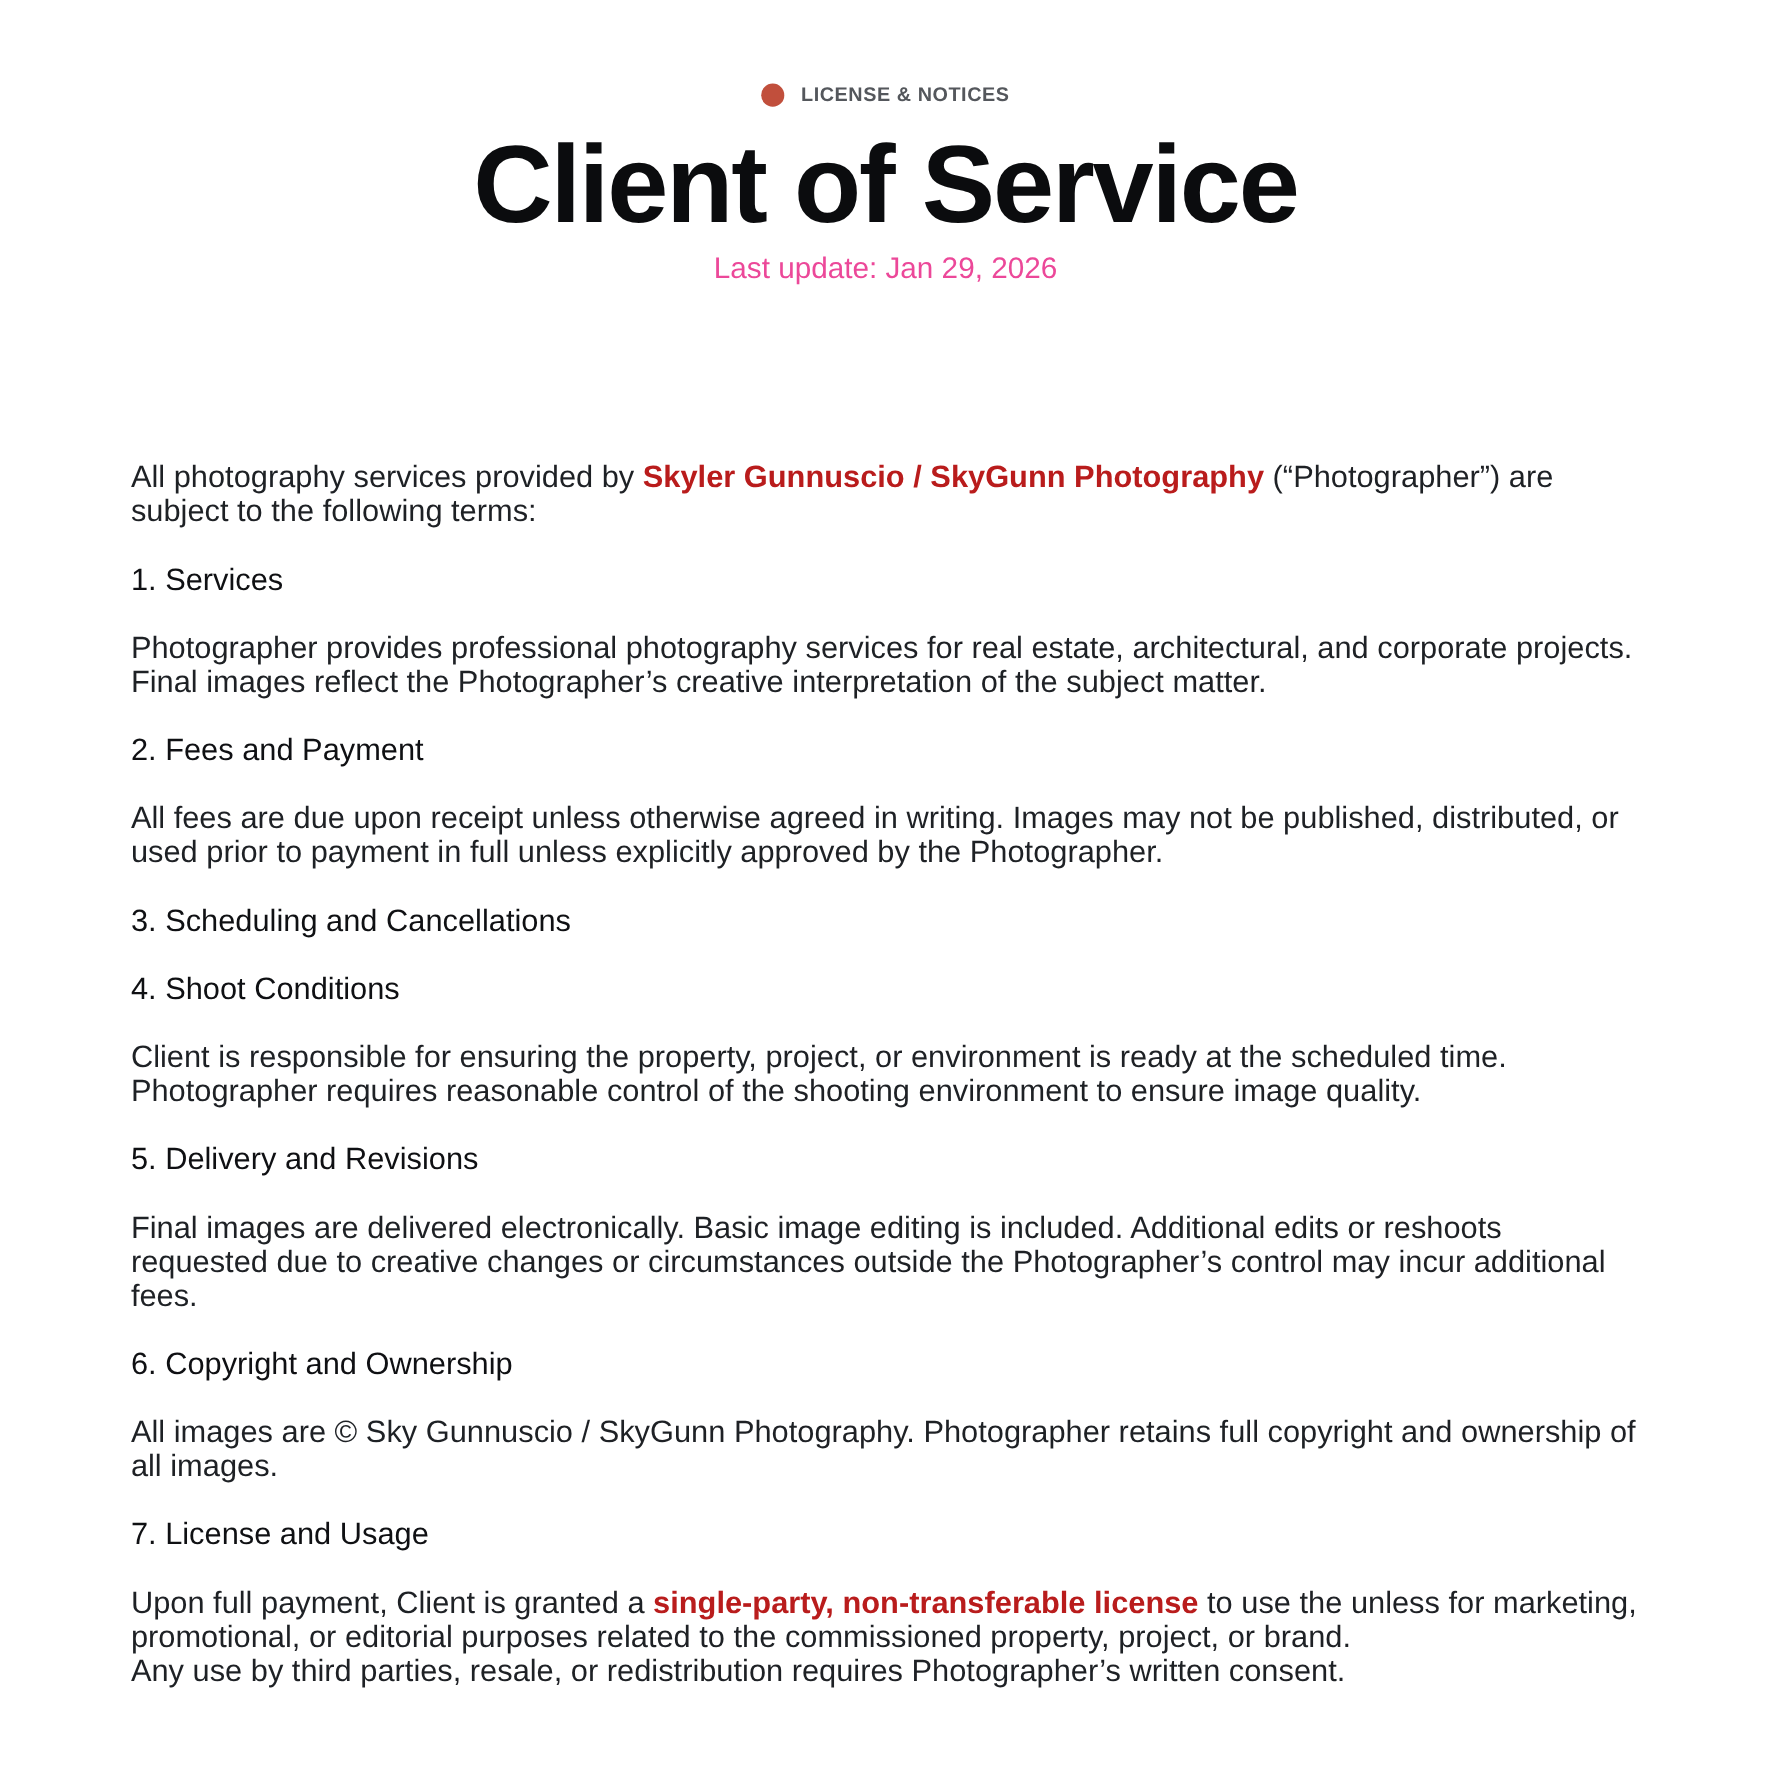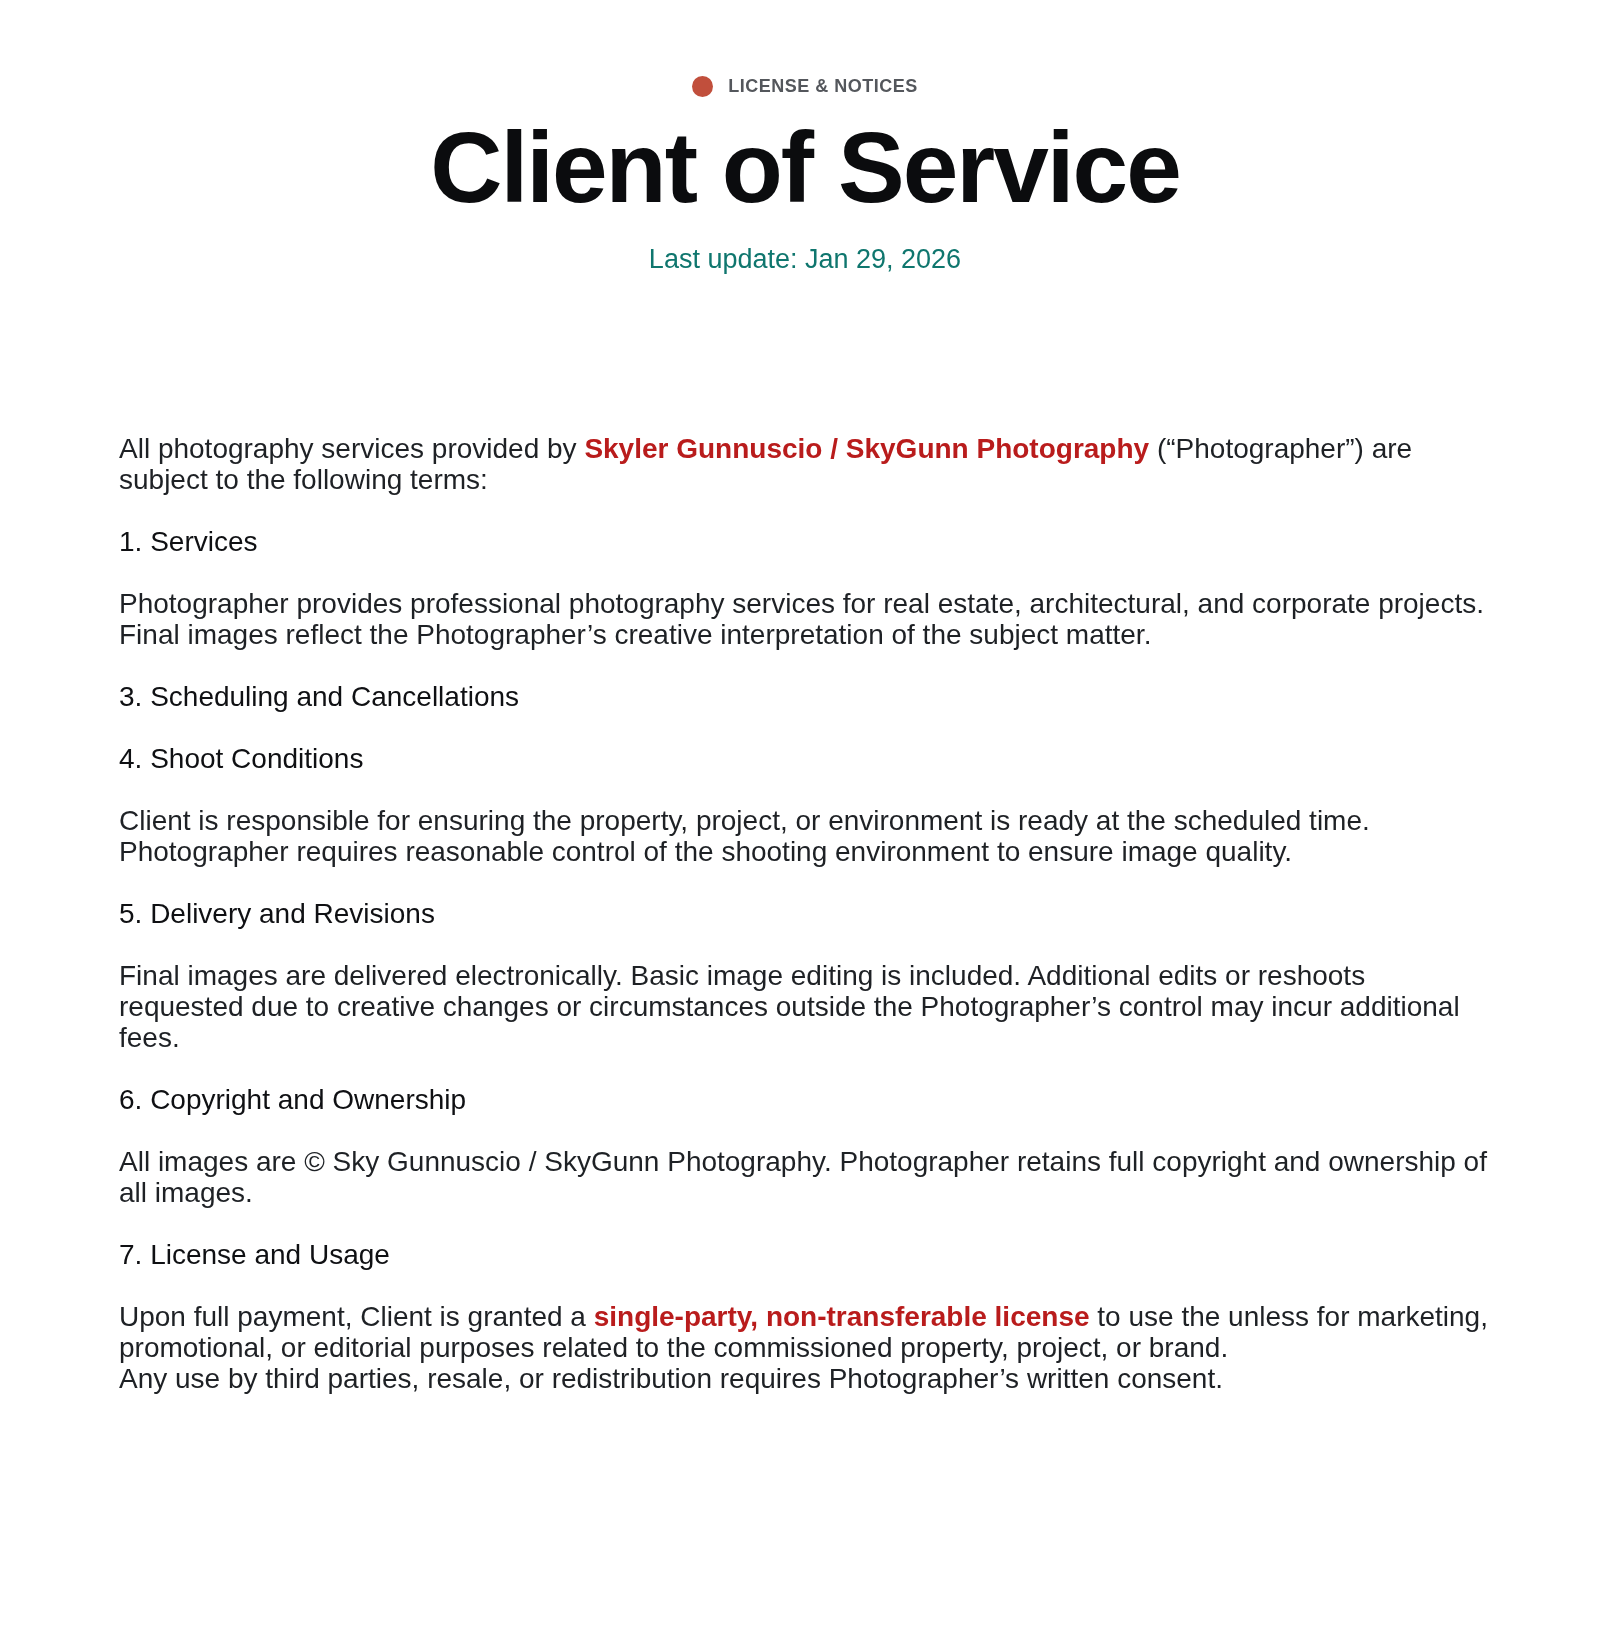--- a/index.html
+++ b/index.html
@@ -40,24 +40,24 @@
   }
   h1.doc-title {
     margin-top: 8px;
     font-size: 100px;
     line-height: 1.16;
     font-weight: 700;
     letter-spacing: -2px;
     color: #0b0c0e;
   }
   p.doc-subtitle {
-    margin-top: 18px;
+    margin-top: 2px;
     font-size: 27px;
     line-height: 32px;
-    color: #0f766e;
+    color: #ec4899;
   }
   
   .doc-body {
     margin-top: 158px;
     font-size: 28px;
     line-height: 31px;
     color: #1e2125;
     text-align: left;
   }
   .doc-body p { margin: 31px 0; }
@@ -87,20 +87,24 @@
 
   <main class="doc-body">
 
     <p class="intro"><span>All photography services provided by </span><strong>Skyler Gunnuscio / SkyGunn Photography</strong><span> (“Photographer”) are subject to the following terms:</span></p>
 
     <section>
       <h3>1. Services</h3>
       <p>Photographer provides professional photography services for real estate, architectural, and corporate projects. Final images reflect the Photographer’s creative interpretation of the subject matter.</p>
     </section>
 
+    <section>
+      <h3>2. Fees and Payment</h3>
+      <p>All fees are due upon receipt unless otherwise agreed in writing. Images may not be published, distributed, or used prior to payment in full unless explicitly approved by the Photographer.</p>
+    </section>
 
     <section>
       <h3>3. Scheduling and Cancellations</h3>
     </section>
 
     <section>
       <h3>4. Shoot Conditions</h3>
       <p>Client is responsible for ensuring the property, project, or environment is ready at the scheduled time. Photographer requires reasonable control of the shooting environment to ensure image quality.</p>
     </section>
 

